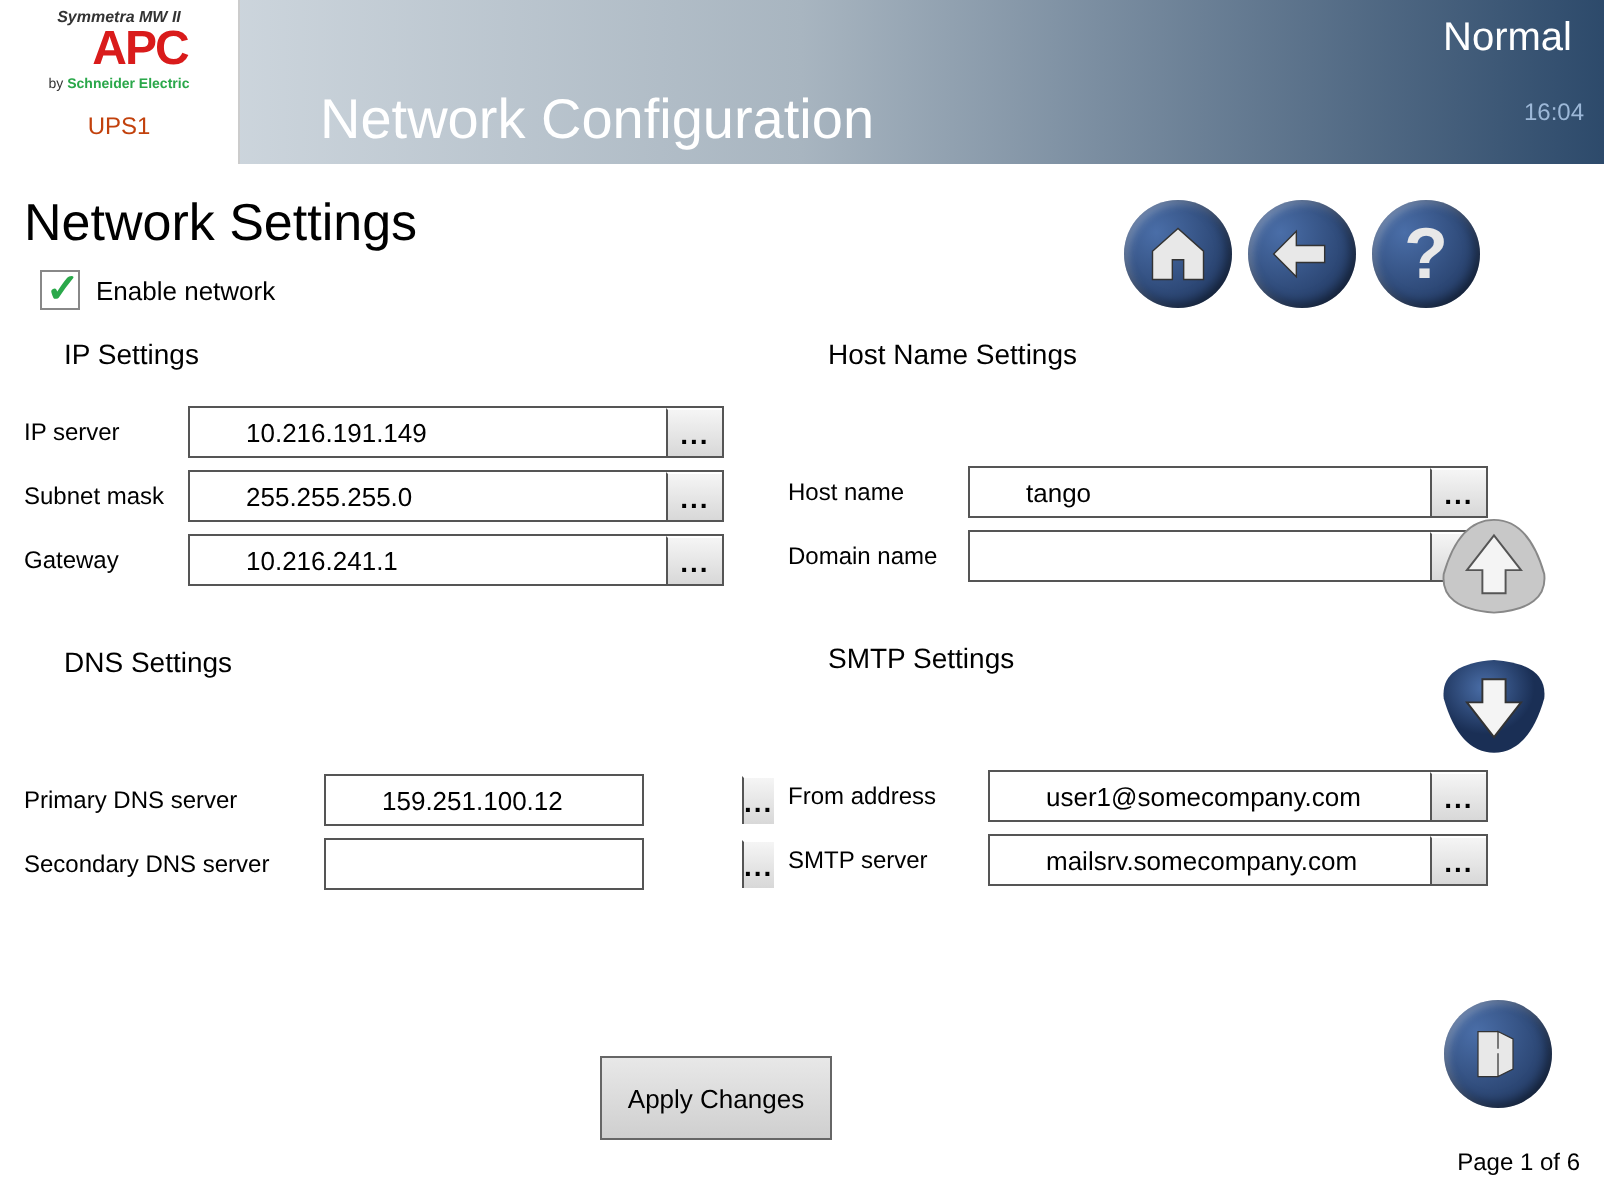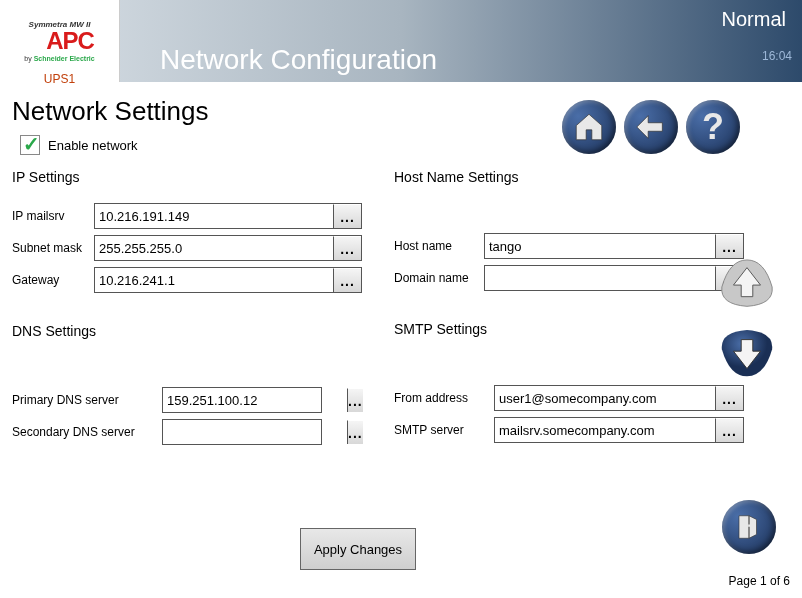--- a/index.html
+++ b/index.html
@@ -16,21 +16,21 @@
     background: linear-gradient(to right, #dbe2e8 0%, #a8b5c0 50%, #2d4a6b 100%);
     display: flex;
     position: relative;
   }
   .logo-block {
     width: 120px;
     height: 82px;
     background: #fff;
     border-right: 1px solid #ccc;
     text-align: center;
-    padding-top: 20px;
+    padding-top: 4px;
   }
   .logo-top {
     font-size: 8px;
     font-style: italic;
     font-weight: bold;
     color: #333;
   }
   .logo-apc {
     font-size: 24px;
     font-weight: 900;
@@ -100,20 +100,21 @@
   }
   .cols {
     display: flex;
     padding: 0 12px;
     gap: 32px;
   }
   .col { flex: 0 0 350px; }
   .section-h {
     font-size: 14px;
     margin-bottom: 18px;
+    margin-left: 20px;
   }
   .field-row {
     display: flex;
     align-items: center;
     margin-bottom: 6px;
   }
   .field-label {
     font-size: 12px;
     flex: 0 0 auto;
   }
@@ -129,20 +130,21 @@
     flex: 1;
   }
   .field-input {
     border: none;
     outline: none;
     font-size: 13px;
     padding: 0 4px;
     flex: 1;
     background: transparent;
     font-family: inherit;
+    margin-left: 24px;
   }
   .field-btn {
     width: 28px;
     border-left: 1px solid #555;
     background: linear-gradient(#f5f5f5,#d8d8d8);
     font-size: 14px;
     font-weight: bold;
     letter-spacing: 1px;
     display: flex;
     align-items: center;
@@ -221,21 +223,21 @@
       <span>✓</span>
     </span>
   <span style="font-size:13px;">Enable network</span>
 </div>
 
 <div class="cols">
   <div class="col">
     <div class="section-h">IP Settings</div>
     <div class="ip">
       <div class="field-row">
-        <div class="field-label">IP mailsrv</div>
+        <div class="field-label">IP server</div>
         <div class="field-input-wrap">
           <input class="field-input" value="10.216.191.149" style="">
           <div class="field-btn">...</div>
         </div>
       </div>
       <div class="field-row">
         <div class="field-label">Subnet mask</div>
         <div class="field-input-wrap">
           <input class="field-input" value="255.255.255.0" style="">
           <div class="field-btn">...</div>

